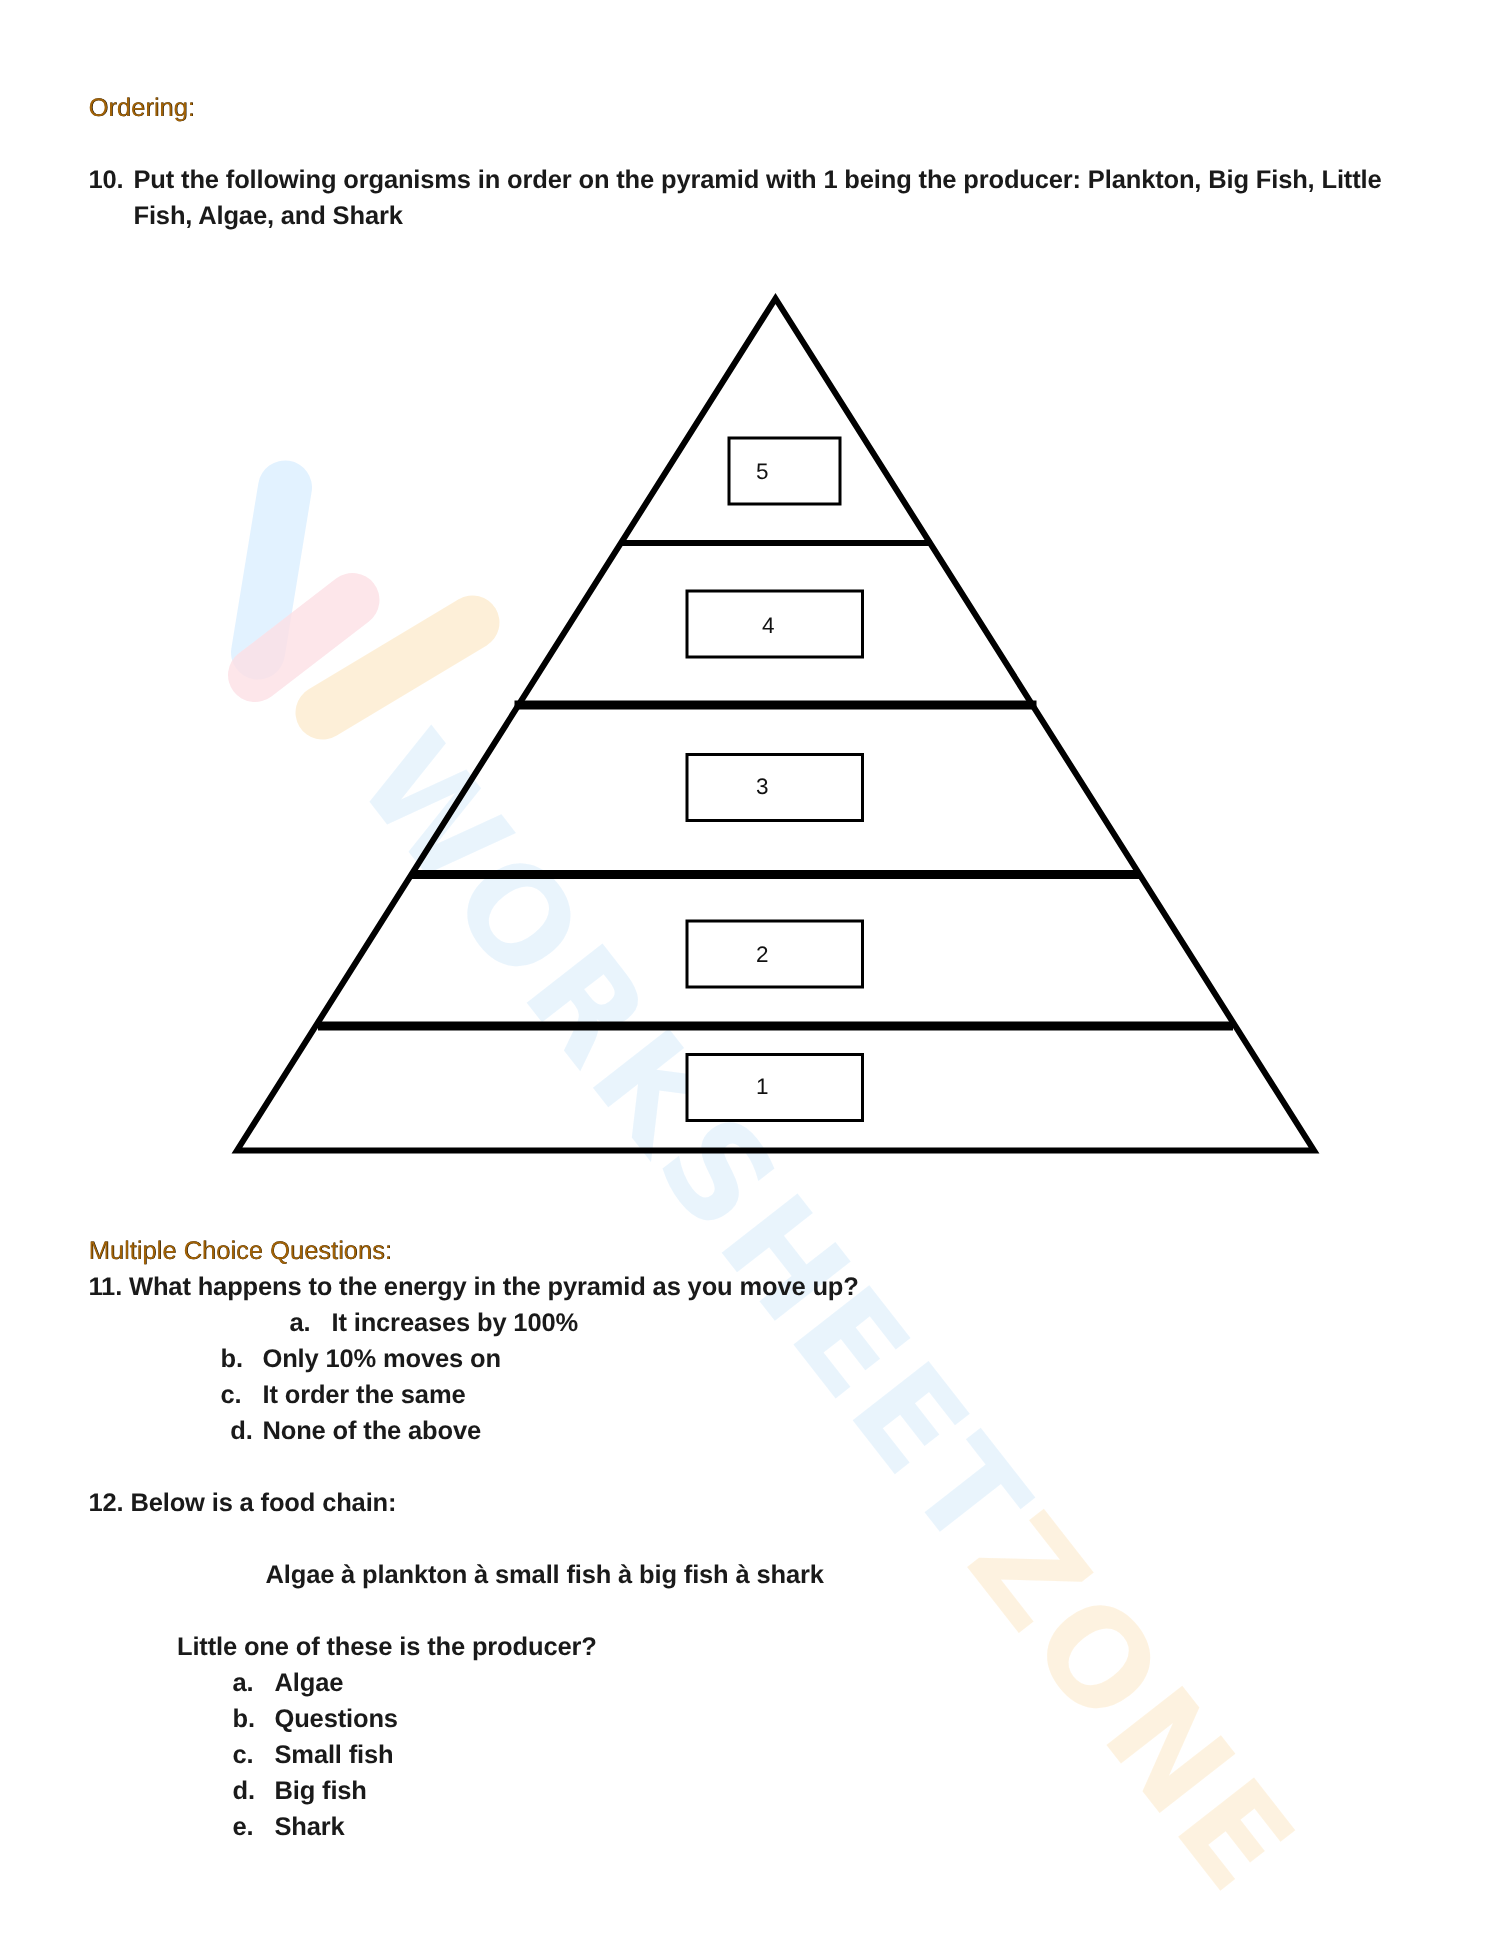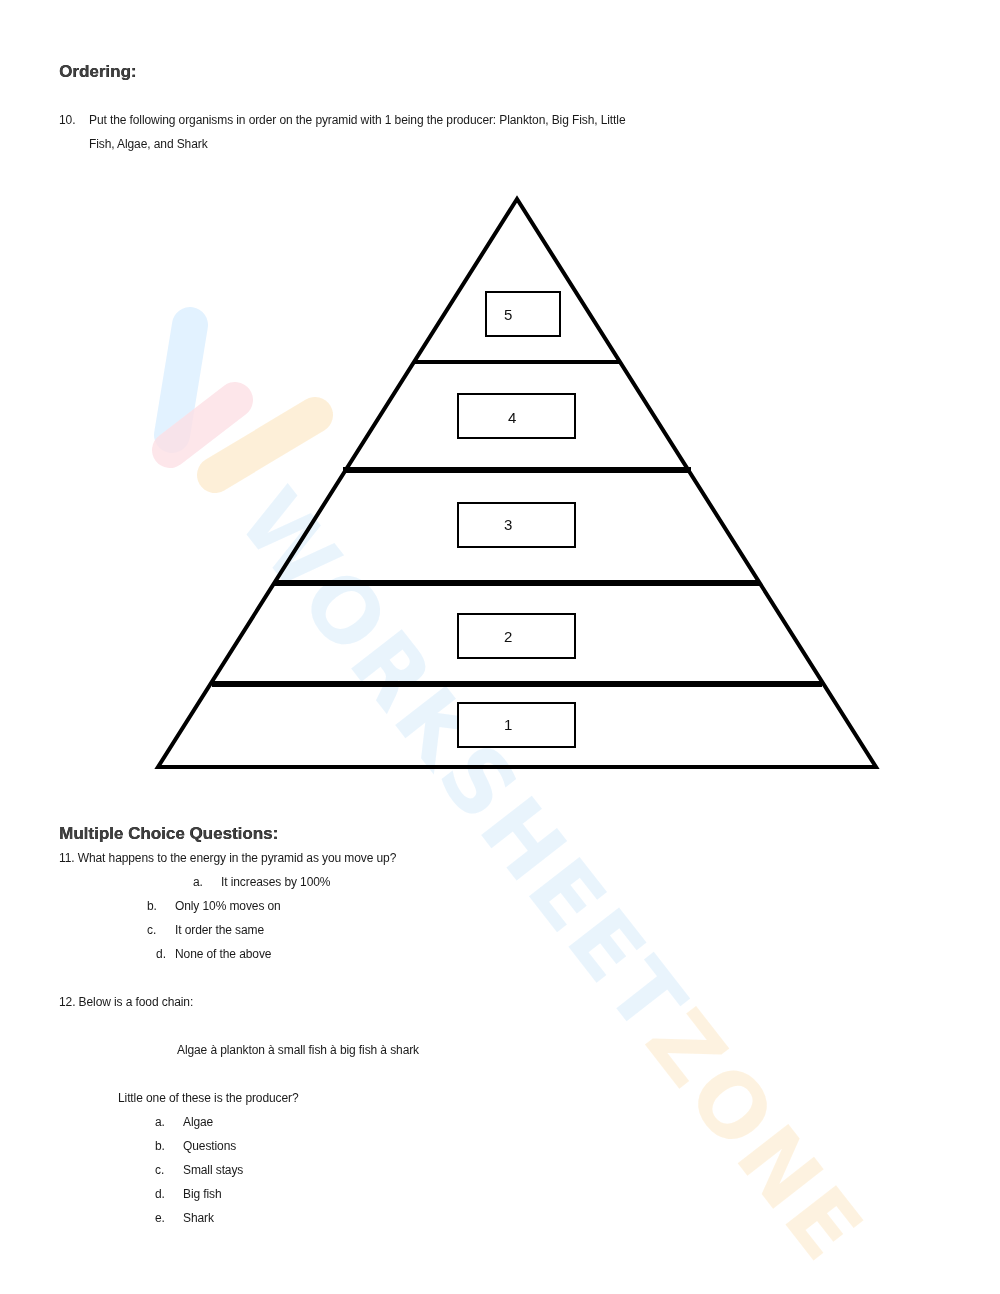--- a/index.html
+++ b/index.html
@@ -1,20 +1,20 @@
 <!DOCTYPE html>
 <html><head>
   <meta charset="utf-8">
   <style>
     html, body { margin: 0; padding: 0; background: #ffffff; }
     body { width: 1000px; height: 1294px; position: relative; overflow: hidden;
            font-family: "Liberation Sans", "DejaVu Sans", sans-serif; color: #1a1a1a; }
     .abs { position: absolute; white-space: nowrap; }
-    .txt { font-size: 12px; line-height: 24px; letter-spacing: -0.1px; }
-    .heading { font-size: 17px; line-height: 24px; font-weight: bold; color: #404040; text-shadow: 0.3px 0 0 #000; }
+    .txt { font-size: 17px; line-height: 24px; letter-spacing: -0.1px; font-weight: bold; }
+    .heading { font-size: 17px; line-height: 24px; font-weight: normal; color: #a16207; text-shadow: 0.3px 0 0 #000; }
     .wm-text { position: absolute; left: 300px; top: 470px; transform-origin: 0 0; transform: rotate(52deg);
                font-family: "DejaVu Sans", sans-serif; font-weight: bold; font-size: 88px; letter-spacing: 4px;
                color: #d8ecfb; opacity: 0.55; white-space: nowrap; }
     .wm-text .zone { color: #fde9c8; }
     .wm-logo { position: absolute; }
     .opt-letter { display: inline-block; width: 28px; }
     svg.pyramid { position: absolute; left: 0; top: 0; }
     .box-label { position: absolute; font-size: 15px; line-height: 18px; text-align: center; color: #111; }
   </style>
 </head>
@@ -73,20 +73,20 @@
 <div class="abs txt" style="left:177px; top:1038px;">Algae à plankton à small fish à big fish à shark</div>
 <div class="abs txt" style="left:118px; top:1086px;">Little one of these is the producer?</div>
 
 <div class="abs txt" style="left:155px; top:1110px;">
   <span class="opt-letter">a.</span><span>Algae</span>
 </div>
 <div class="abs txt" style="left:155px; top:1134px;">
   <span class="opt-letter">b.</span><span>Questions</span>
 </div>
 <div class="abs txt" style="left:155px; top:1158px;">
-  <span class="opt-letter">c.</span><span>Small stays</span>
+  <span class="opt-letter">c.</span><span>Small fish</span>
 </div>
 <div class="abs txt" style="left:155px; top:1182px;">
   <span class="opt-letter">d.</span><span>Big fish</span>
 </div>
 <div class="abs txt" style="left:155px; top:1206px;">
   <span class="opt-letter">e.</span><span>Shark</span>
 </div>
 
 </body></html>

